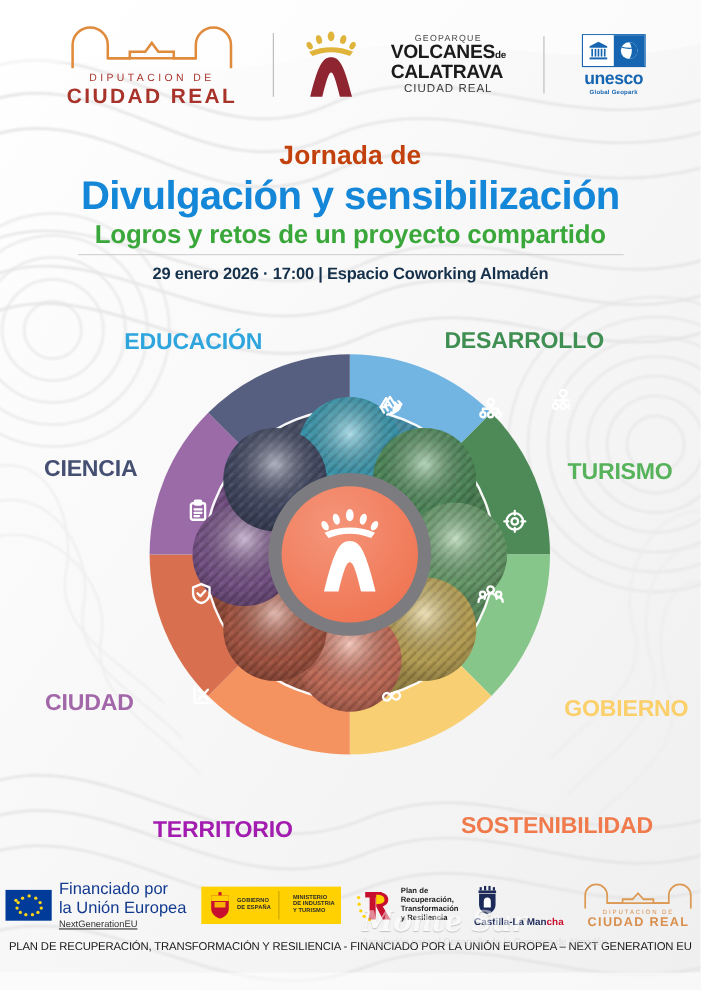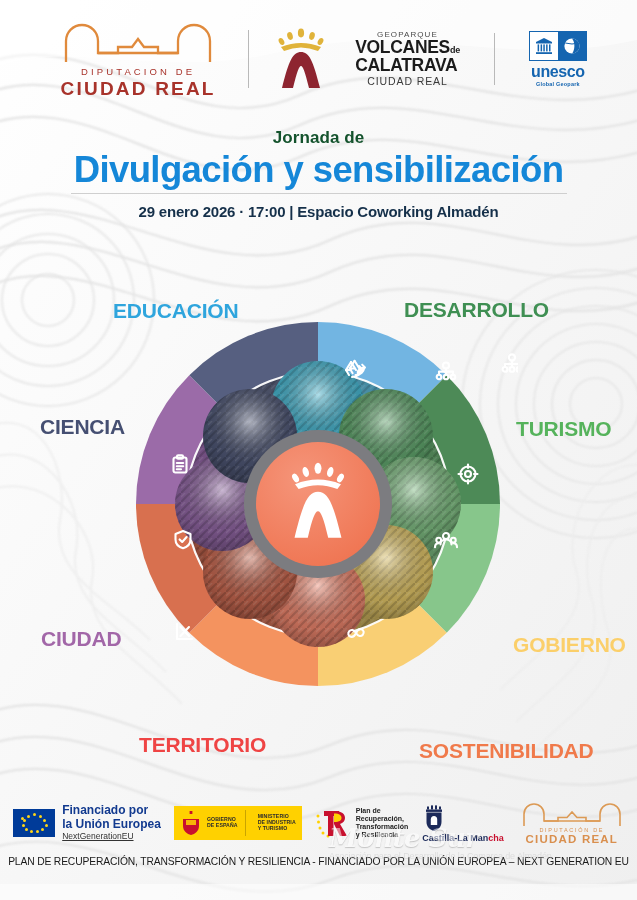--- a/index.html
+++ b/index.html
@@ -44,49 +44,49 @@
   .unesco{display:flex;flex-direction:column;align-items:center;}
   .unesco-box{display:flex;border:1px solid #1565b0;}
   .unesco-box .cell{width:28px;height:28px;display:flex;align-items:center;justify-content:center;}
   .unesco-box .c1{background:#fff;}
   .unesco-box .c2{background:#1565b0;}
   .unesco-word{font-size:16px;font-weight:700;color:#1565b0;letter-spacing:-.4px;margin-top:2px;}
   .unesco-sub{font-size:5.5px;font-weight:700;color:#1565b0;letter-spacing:.2px;}
 
   
   .titles{position:absolute;top:128px;left:0;width:637px;z-index:5;text-align:center;}
-  .t-kicker{font-size:17px;font-weight:700;color:#14532d;letter-spacing:.1px;}
+  .t-kicker{font-size:24px;font-weight:700;color:#c2410c;letter-spacing:.1px;}
   .t-main{font-size:36.5px;font-weight:700;color:#1587d8;letter-spacing:-.6px;margin-top:2px;line-height:1.08;}
   .t-sub{font-size:23.5px;font-weight:700;color:#3aa73a;letter-spacing:-.2px;margin-top:3px;}
   .t-rule{width:496px;height:1px;margin:4px auto 0;background:#cfcfcf;}
   .t-when{font-size:15px;font-weight:700;color:#15304a;margin-top:9px;letter-spacing:-.2px;}
 
   
   .wheel-wrap{position:absolute;top:296px;left:0;width:637px;height:500px;z-index:4;}
   .wheel{position:absolute;left:118px;top:8px;width:400px;height:400px;}
   .wheel svg{display:block;}
 
   .w-label{position:absolute;font-size:21px;font-weight:700;letter-spacing:-.2px;z-index:6;line-height:1.05;}
   .l-educacion{left:113px;top:4px;color:#2fa5dd;}
   .l-desarrollo{left:404px;top:3px;color:#3f8f53;}
   .l-turismo{left:516px;top:122px;color:#56b35c;}
   .l-gobierno{left:513px;top:338px;color:#fbcf6a;width:96px;}
   .l-sostenibilidad{left:419px;top:444px;color:#f07a4b;}
-  .l-territorio{left:139px;top:438px;color:#ef4444;}
+  .l-territorio{left:139px;top:448px;color:#a21caf;}
   .l-marca{left:41px;top:332px;color:#a267a8;}
   .l-ciencia{left:40px;top:120px;color:#454f72;}
 
   
   .footer{position:absolute;left:0;top:793px;width:637px;height:107px;z-index:6;}
   .f-logos{display:flex;align-items:center;justify-content:center;gap:0;height:52px;padding-top:4px;}
   .f-eu{display:flex;align-items:center;gap:7px;}
   .eu-flag{width:42px;height:28px;background:#003b99;position:relative;}
   .eu-star{position:absolute;width:3px;height:3px;background:#ffd617;border-radius:50%;}
   .eu-txt{display:flex;flex-direction:column;line-height:1.12;}
-  .eu-t1,.eu-t2{font-size:12px;font-weight:700;color:#123a8f;}
+  .eu-t1,.eu-t2{font-size:15px;font-weight:400;color:#123a8f;}
   .eu-t3{font-size:8.5px;color:#333;margin-top:1px;text-decoration:underline;}
   .f-gob{display:flex;align-items:center;background:#ffd100;height:34px;padding:0 6px;margin-left:13px;}
   .gob-shield{width:22px;height:26px;}
   .gob-c{display:flex;flex-direction:column;line-height:1.15;margin-left:5px;}
   .gob-c .a{font-size:5.2px;font-weight:700;color:#2b2b2b;letter-spacing:.1px;}
   .gob-sep{width:1px;height:26px;background:#c9a400;margin:0 7px;}
   .f-prtr{display:flex;align-items:center;margin-left:13px;gap:5px;}
   .prtr-mark{width:36px;height:32px;}
   .prtr-txt{display:flex;flex-direction:column;line-height:1.18;}
   .prtr-txt span{font-size:7px;font-weight:700;color:#222;}
@@ -232,20 +232,21 @@
         </div>
         <div class="unesco-word">unesco</div>
         <div class="unesco-sub">Global Geopark</div>
       </div>
     </div>
   </div>
 
   <div class="titles">
     <div class="t-kicker">Jornada de</div>
     <div class="t-main">Divulgación y sensibilización</div>
+    <div class="t-sub">Logros y retos de un proyecto compartido</div>
     <div class="t-rule"></div>
     <div class="t-when">29 enero 2026 · 17:00 | Espacio Coworking Almadén</div>
   </div>
 
   <div class="wheel-wrap">
 
     <div class="wheel">
       <svg viewBox="0 0 400 400" xmlns="http://www.w3.org/2000/svg">
         <defs>
           <clipPath id="cp0">

